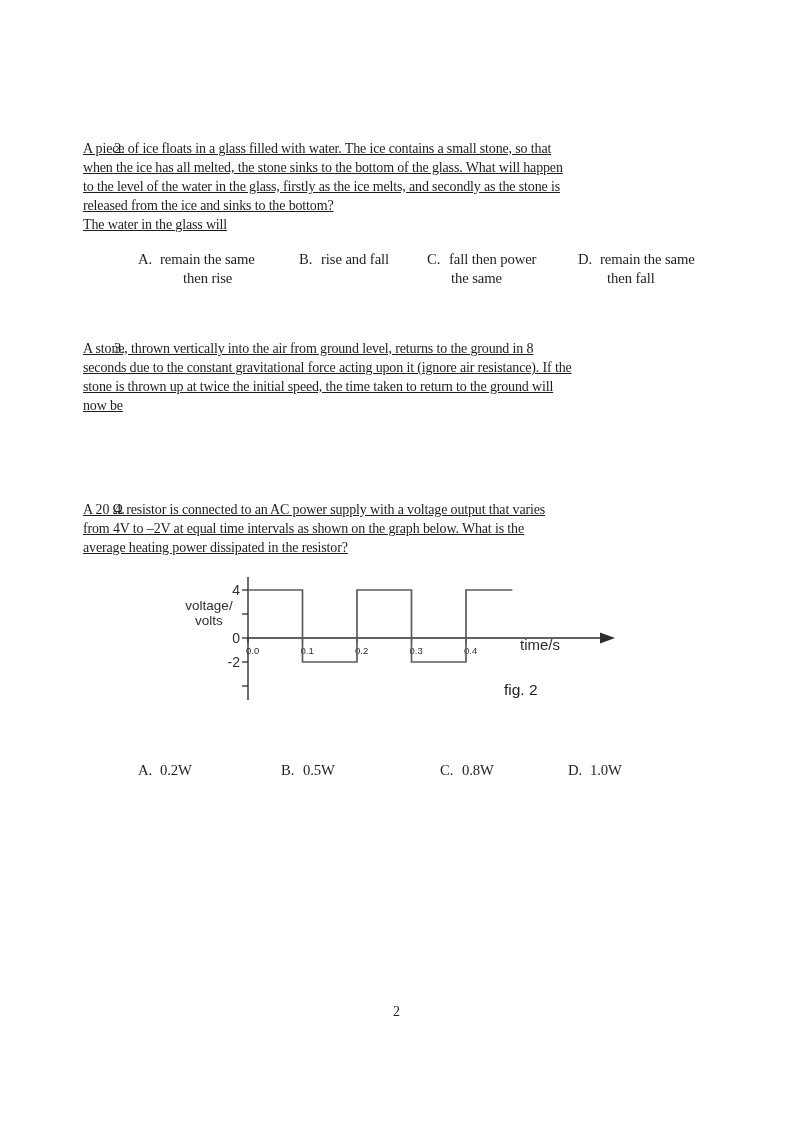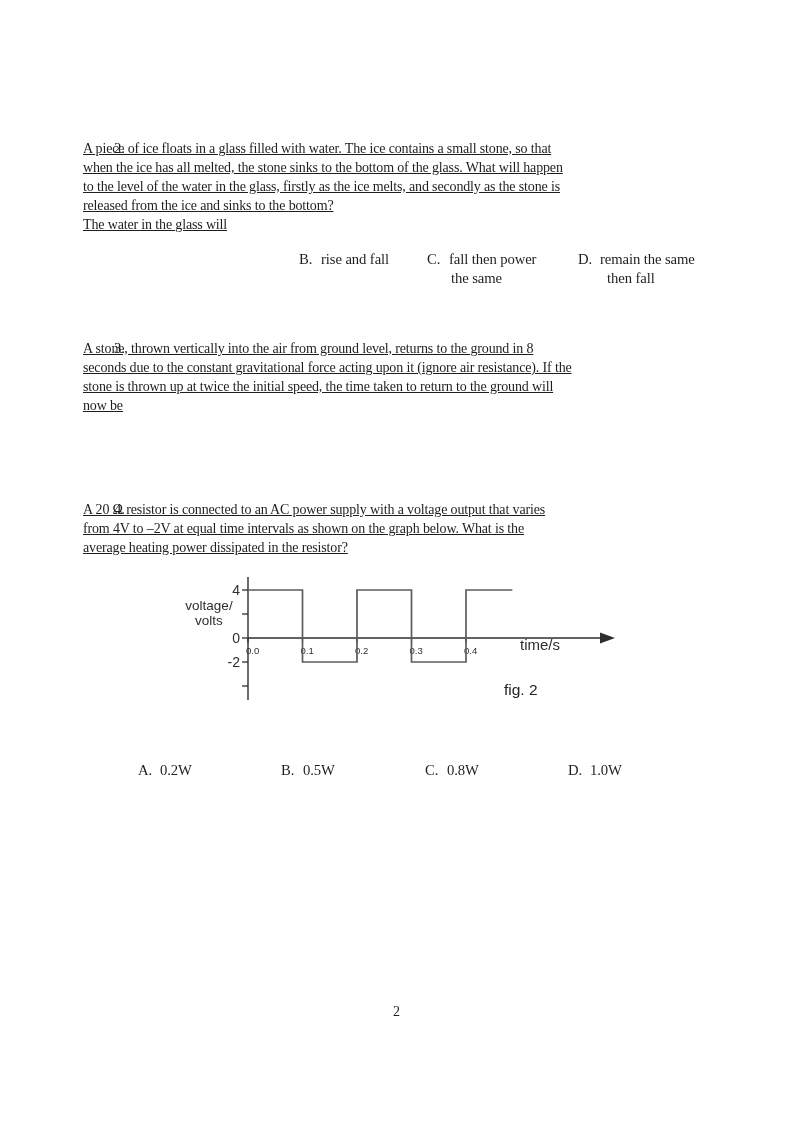--- a/index.html
+++ b/index.html
@@ -51,20 +51,24 @@
   <section class="q" style="top:139px">
     <span class="qnum">2.</span>
     <div class="qtext">A piece of ice floats in a glass filled with water. The ice contains a small stone, so that
 when the ice has all melted, the stone sinks to the bottom of the glass. What will happen
 to the level of the water in the glass, firstly as the ice melts, and secondly as the stone is
 released from the ice and sinks to the bottom?
 The water in the glass will</div>
   </section>
 
   <div class="optrow" style="top:250px">
+    <div class="opt" style="left:138px">
+      <div><span class="letter">A.</span><span>remain the same</span></div>
+      <span class="l2" style="margin-left:45px">then rise</span>
+    </div>
     <div class="opt" style="left:299px">
       <div><span class="letter">B.</span><span>rise and fall</span></div>
     </div>
     <div class="opt" style="left:427px">
       <div><span class="letter">C.</span><span>fall then power</span></div>
       <span class="l2" style="margin-left:24px">the same</span>
     </div>
     <div class="opt" style="left:578px">
       <div><span class="letter">D.</span><span>remain the same</span></div>
       <span class="l2" style="margin-left:29px">then fall</span>
@@ -118,21 +122,21 @@
   </div>
   <div class="figcap">fig. 2</div>
 
   <div class="optrow" style="top:761px">
     <div class="opt" style="left:138px">
       <div><span class="letter">A.</span><span>0.2W</span></div>
     </div>
     <div class="opt" style="left:281px">
       <div><span class="letter">B.</span><span>0.5W</span></div>
     </div>
-    <div class="opt" style="left:425px">
+    <div class="opt" style="left:440px">
       <div><span class="letter">C.</span><span>0.8W</span></div>
     </div>
     <div class="opt" style="left:568px">
       <div><span class="letter">D.</span><span>1.0W</span></div>
     </div>
   </div>
 
   <div class="pagenum">2</div>
 
 </div>

